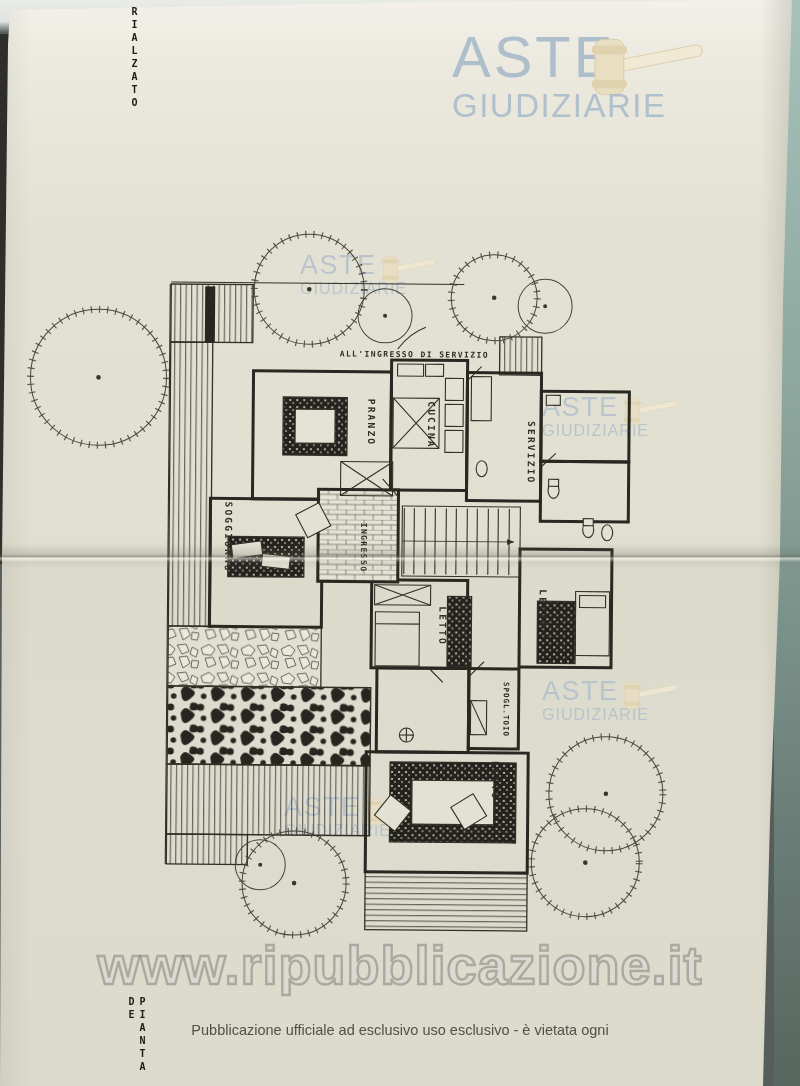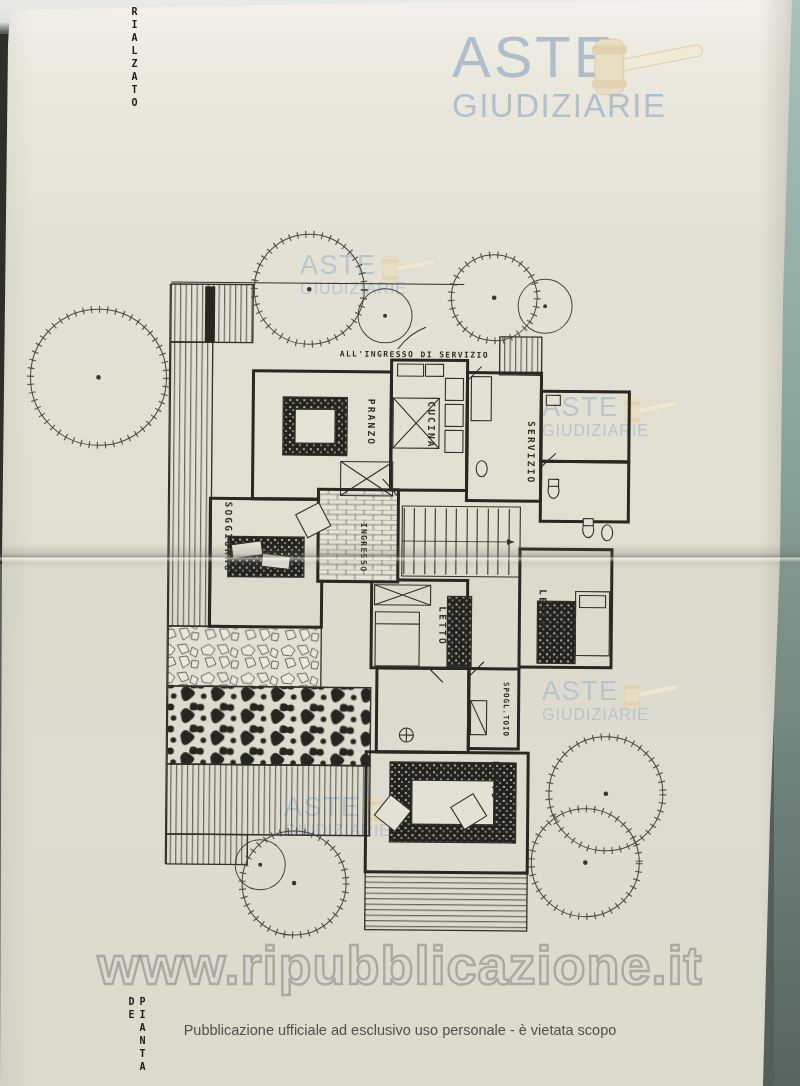--- a/index.html
+++ b/index.html
@@ -277,16 +277,16 @@
       <text class="lbl" transform="translate(540 588) rotate(90)">LETTO</text>
       <text class="lbl lbl-xs" transform="translate(505 681) rotate(90)">SPOGL.TOIO</text>
       <text class="lbl" transform="translate(494 760) rotate(90)">LETTO</text>
     </g>
   </svg>
 
   <div class="crease"></div>
 
   <div class="url-watermark">www.ripubblicazione.it</div>
   <div class="footer">
-    <div>Pubblicazione ufficiale ad esclusivo uso personale - è vietata scopo</div>
+    <div>Pubblicazione ufficiale ad esclusivo uso esclusivo - è vietata ogni</div>
   </div>
 
 </div>
 
 </body></html>

